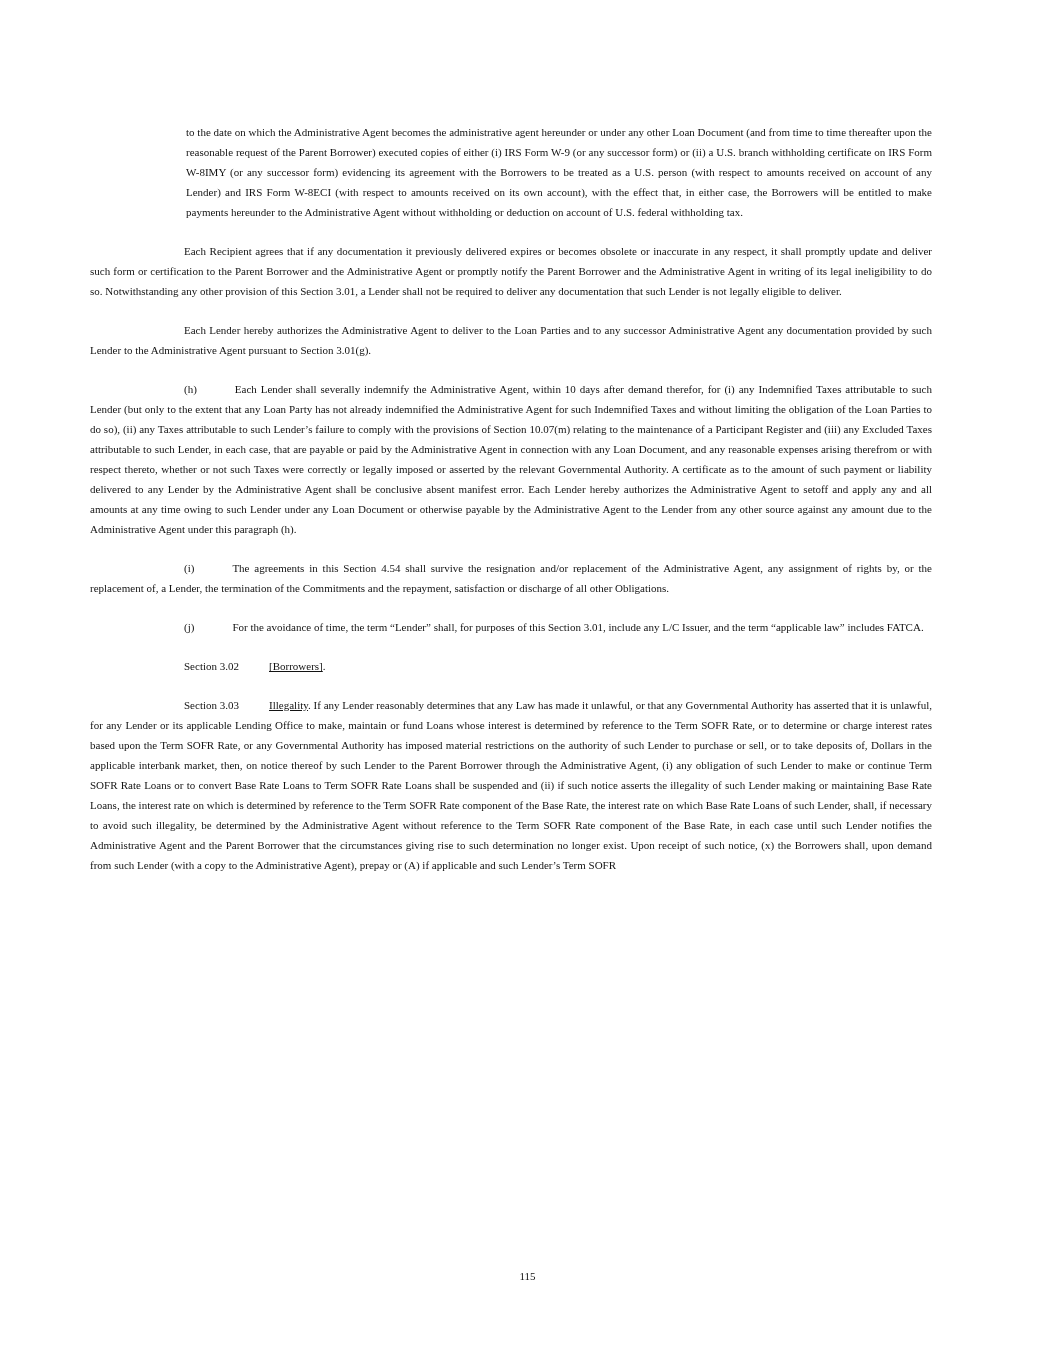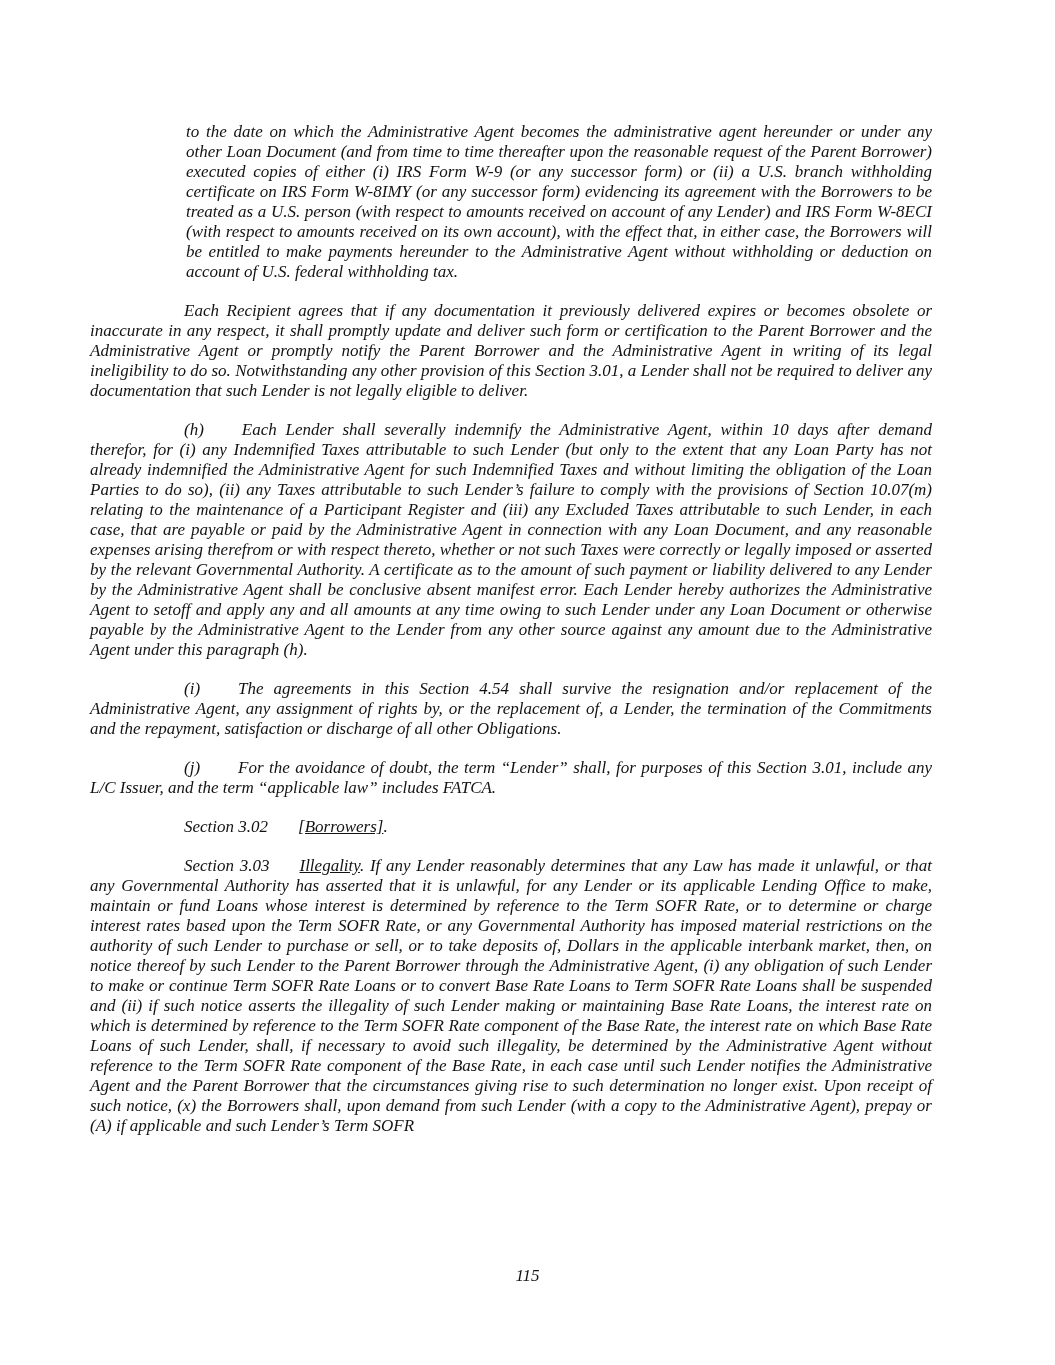--- a/index.html
+++ b/index.html
@@ -7,24 +7,23 @@
     padding: 0;
     background: #ffffff;
   }
   .page {
     position: relative;
     width: 1055px;
     height: 1365px;
     background: #ffffff;
     overflow: hidden;
     font-family: "Liberation Serif", "DejaVu Serif", serif;
-    font-size: 17px;
+    font-size: 11px;
     line-height: 20px;
     color: #131313;
-    font-style: italic;
   }
   .content {
     position: absolute;
     top: 122px;
     left: 90px;
     width: 842px;
     text-align: justify;
   }
   .para {
     margin: 0 0 19px 0;
@@ -57,26 +56,27 @@
 </head>
 <body>
 
 <div class="page">
   <div class="content">
 
     <p class="para blockquote">to the date on which the Administrative Agent becomes the administrative agent hereunder or under any other Loan Document (and from time to time thereafter upon the reasonable request of the Parent Borrower) executed copies of either (i) IRS Form W-9 (or any successor form) or (ii) a U.S. branch withholding certificate on IRS Form W-8IMY (or any successor form) evidencing its agreement with the Borrowers to be treated as a U.S. person (with respect to amounts received on account of any Lender) and IRS Form W-8ECI (with respect to amounts received on its own account), with the effect that, in either case, the Borrowers will be entitled to make payments hereunder to the Administrative Agent without withholding or deduction on account of U.S. federal withholding tax.</p>
 
     <p class="para indent">Each Recipient agrees that if any documentation it previously delivered expires or becomes obsolete or inaccurate in any respect, it shall promptly update and deliver such form or certification to the Parent Borrower and the Administrative Agent or promptly notify the Parent Borrower and the Administrative Agent in writing of its legal ineligibility to do so.  Notwithstanding any other provision of this Section 3.01, a Lender shall not be required to deliver any documentation that such Lender is not legally eligible to deliver.</p>
 
+    <p class="para indent">Each Lender hereby authorizes the Administrative Agent to deliver to the Loan Parties and to any successor Administrative Agent any documentation provided by such Lender to the Administrative Agent pursuant to Section 3.01(g).</p>
 
     <p class="para indent"><span>(h)</span><span class="tab-letter"></span><span>Each Lender shall severally indemnify the Administrative Agent, within 10 days after demand therefor, for (i) any Indemnified Taxes attributable to such Lender (but only to the extent that any Loan Party has not already indemnified the Administrative Agent for such Indemnified Taxes and without limiting the obligation of the Loan Parties to do so), (ii) any Taxes attributable to such Lender’s failure to comply with the provisions of Section 10.07(m) relating to the maintenance of a Participant Register and (iii) any Excluded Taxes attributable to such Lender, in each case, that are payable or paid by the Administrative Agent in connection with any Loan Document, and any reasonable expenses arising therefrom or with respect thereto, whether or not such Taxes were correctly or legally imposed or asserted by the relevant Governmental Authority.  A certificate as to the amount of such payment or liability delivered to any Lender by the Administrative Agent shall be conclusive absent manifest error.  Each Lender hereby authorizes the Administrative Agent to setoff and apply any and all amounts at any time owing to such Lender under any Loan Document or otherwise payable by the Administrative Agent to the Lender from any other source against any amount due to the Administrative Agent under this paragraph (h).</span></p>
 
     <p class="para indent"><span>(i)</span><span class="tab-letter"></span><span>The agreements in this Section 4.54 shall survive the resignation and/or replacement of the Administrative Agent, any assignment of rights by, or the replacement of, a Lender, the termination of the Commitments and the repayment, satisfaction or discharge of all other Obligations.</span></p>
 
-    <p class="para indent"><span>(j)</span><span class="tab-letter"></span><span>For the avoidance of doubt, the term “Lender” shall, for purposes of this Section 3.01, include any L/C Issuer, and the term “applicable law” includes FATCA.</span></p>
+    <p class="para indent"><span>(j)</span><span class="tab-letter"></span><span>For the avoidance of time, the term “Lender” shall, for purposes of this Section 3.01, include any L/C Issuer, and the term “applicable law” includes FATCA.</span></p>
 
     <p class="para indent"><span>Section 3.02</span><span class="tab-section"></span><span class="u">[Borrowers]</span><span>.</span></p>
 
     <p class="para indent"><span>Section 3.03</span><span class="tab-section"></span><span class="u">Illegality</span><span>.</span> <span>If any Lender reasonably determines that any Law has made it unlawful, or that any Governmental Authority has asserted that it is unlawful, for any Lender or its applicable Lending Office to make, maintain or fund Loans whose interest is determined by reference to the Term SOFR Rate, or to determine or charge interest rates based upon the Term SOFR Rate, or any Governmental Authority has imposed material restrictions on the authority of such Lender to purchase or sell, or to take deposits of, Dollars in the applicable interbank market, then, on notice thereof by such Lender to the Parent Borrower through the Administrative Agent, (i) any obligation of such Lender to make or continue Term SOFR Rate Loans or to convert Base Rate Loans to Term SOFR Rate Loans shall be suspended and (ii) if such notice asserts the illegality of such Lender making or maintaining Base Rate Loans, the interest rate on which is determined by reference to the Term SOFR Rate component of the Base Rate, the interest rate on which Base Rate Loans of such Lender, shall, if necessary to avoid such illegality, be determined by the Administrative Agent without reference to the Term SOFR Rate component of the Base Rate, in each case until such Lender notifies the Administrative Agent and the Parent Borrower that the circumstances giving rise to such determination no longer exist.  Upon receipt of such notice, (x) the Borrowers shall, upon demand from such Lender (with a copy to the Administrative Agent), prepay or (A) if applicable and such Lender’s Term SOFR</span></p>
 
   </div>
 
   <div class="footer">
     <span>115</span>
   </div>

